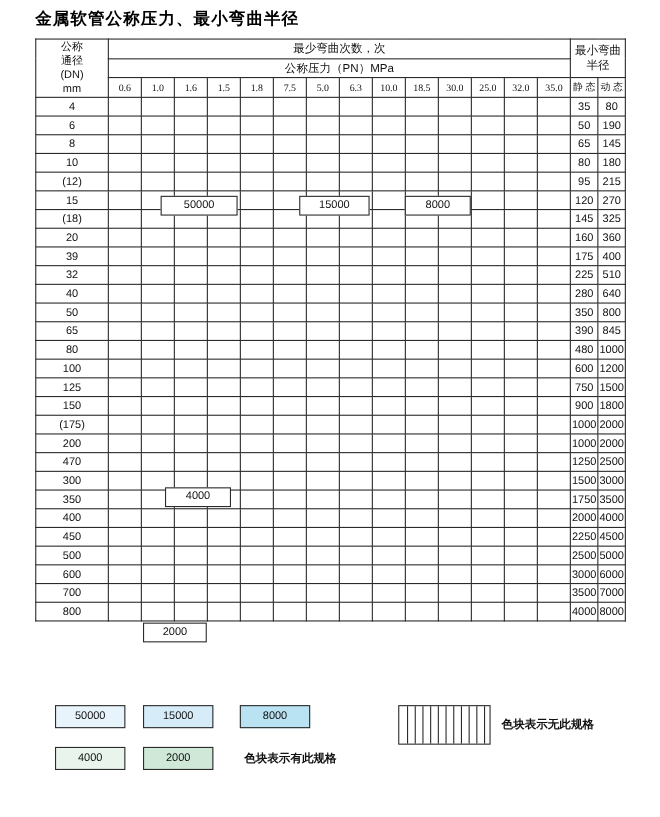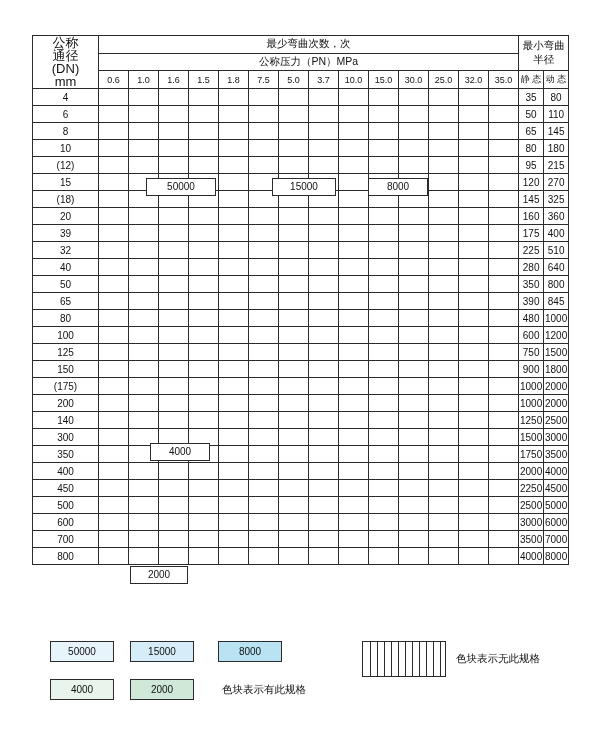--- a/index.html
+++ b/index.html
@@ -34,23 +34,23 @@
   table.grid td,table.grid th{
     border:1px solid #2b2b2b;
     padding:0;margin:0;
     text-align:center;
     vertical-align:middle;
     height:16px;
     font-weight:normal;
     color:#111;
     background:#ffffff;
   }
-  .hdr-dn{background:#d9ecf7;font-size:13px;line-height:13px;}
+  .hdr-dn{background:#d9ecf7;font-size:10px;line-height:13px;}
   .hdr-t{background:#d9ecf7;font-size:10.5px;}
-  .hdr-p{background:#d9ecf7;font-size:9px;}
+  .hdr-p{background:#d9ecf7;font-size:9px;font-family:Liberation Serif, serif;}
   .dncell{background:#ffffff;font-size:10px;}
   .radcell{background:#ffffff;font-size:10px;}
 
   
   .c-blue{background:#6ec6e6;}
   .c-green{background:#7fc79a;}
   .c-green2{background:#cfe8d7;}
   .c-empty{background:#ffffff;}
 
   
@@ -67,35 +67,36 @@
 
   
   .legend{position:absolute;left:32px;top:637px;width:536px;height:85px;}
   .lg-box{
     position:absolute;
     width:62px;height:19px;
     border:1px solid #2b2b2b;
     font-size:10px;line-height:19px;text-align:center;
     background:#ffffff;
   }
-  .lg-cap{position:absolute;font-size:10.5px;color:#111;}
+  .lg-cap{position:absolute;font-size:10.5px;color:#111;font-weight:bold;}
   .lg-hatch{
     position:absolute;left:330px;top:4px;
     width:84px;height:36px;border:1px solid #2b2b2b;background:#ffffff;
     box-sizing:border-box;
   }
   .lg-hatch i{
     position:absolute;top:0;bottom:0;width:1px;background:#2b2b2b;
   }
 </style>
 </head>
 <body>
 
 <div id="root">
 
+  <div class="title">金属软管公称压力、最小弯曲半径</div>
 
   <div class="tblwrap">
     <table class="grid">
       <colgroup>
         <col style="width:66px">
         <col span="14" style="width:30px">
         <col style="width:25px">
         <col style="width:25px">
       </colgroup>
       <tbody id="tbody">
@@ -113,23 +114,23 @@
             <td class="hdr-t" colspan="14">公称压力（PN）MPa</td>
           </tr>
           <tr>
             <td class="hdr-p">0.6</td>
             <td class="hdr-p">1.0</td>
             <td class="hdr-p">1.6</td>
             <td class="hdr-p">1.5</td>
             <td class="hdr-p">1.8</td>
             <td class="hdr-p">7.5</td>
             <td class="hdr-p">5.0</td>
-            <td class="hdr-p">3.7</td>
+            <td class="hdr-p">6.3</td>
             <td class="hdr-p">10.0</td>
-            <td class="hdr-p">15.0</td>
+            <td class="hdr-p">18.5</td>
             <td class="hdr-p">30.0</td>
             <td class="hdr-p">25.0</td>
             <td class="hdr-p">32.0</td>
             <td class="hdr-p">35.0</td>
             <td class="hdr-p">静 态</td>
             <td class="hdr-p">动 态</td>
           </tr>
           <tr>
             <td class="dncell">4</td>
             <td class="c-blue"></td>
@@ -159,21 +160,21 @@
             <td class="c-blue"></td>
             <td class="c-blue"></td>
             <td class="c-blue"></td>
             <td class="c-blue"></td>
             <td class="c-blue"></td>
             <td class="c-blue"></td>
             <td class="c-blue"></td>
             <td class="c-blue"></td>
             <td class="c-blue"></td>
             <td class="radcell">50</td>
-            <td class="radcell">110</td>
+            <td class="radcell">190</td>
           </tr>
           <tr>
             <td class="dncell">8</td>
             <td class="c-blue"></td>
             <td class="c-blue"></td>
             <td class="c-blue"></td>
             <td class="c-blue"></td>
             <td class="c-blue"></td>
             <td class="c-blue"></td>
             <td class="c-blue"></td>
@@ -485,21 +486,21 @@
             <td class="c-empty"></td>
             <td class="c-empty"></td>
             <td class="c-empty"></td>
             <td class="c-empty"></td>
             <td class="c-empty"></td>
             <td class="c-empty"></td>
             <td class="radcell">1000</td>
             <td class="radcell">2000</td>
           </tr>
           <tr>
-            <td class="dncell">140</td>
+            <td class="dncell">470</td>
             <td class="c-green2"></td>
             <td class="c-green2"></td>
             <td class="c-green2"></td>
             <td class="c-green2"></td>
             <td class="c-green2"></td>
             <td class="c-empty"></td>
             <td class="c-empty"></td>
             <td class="c-empty"></td>
             <td class="c-empty"></td>
             <td class="c-empty"></td>

